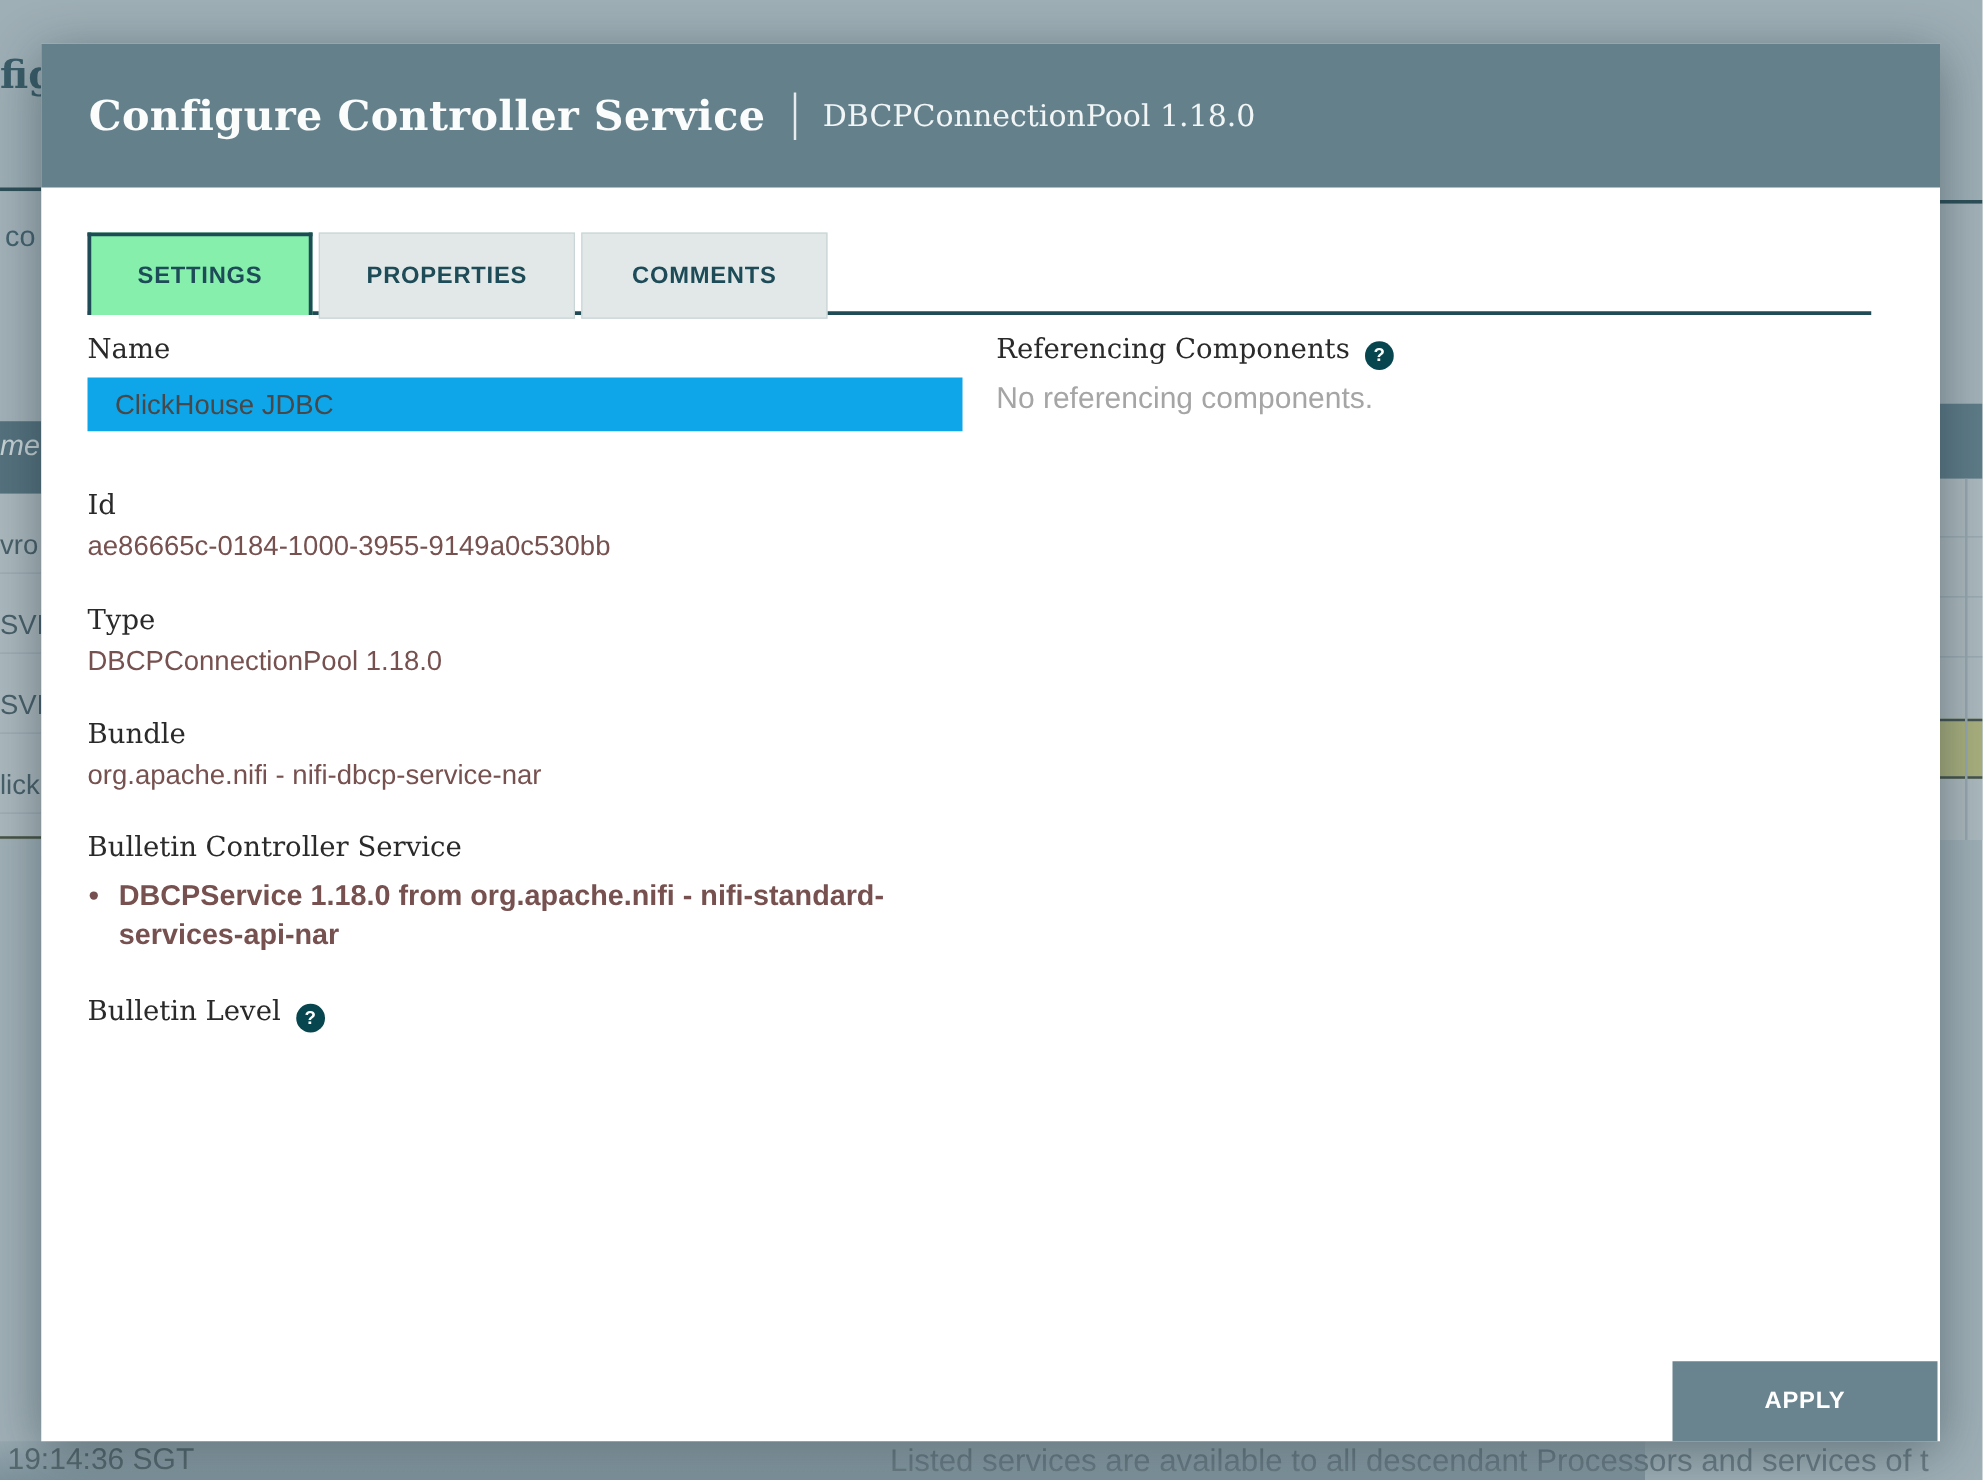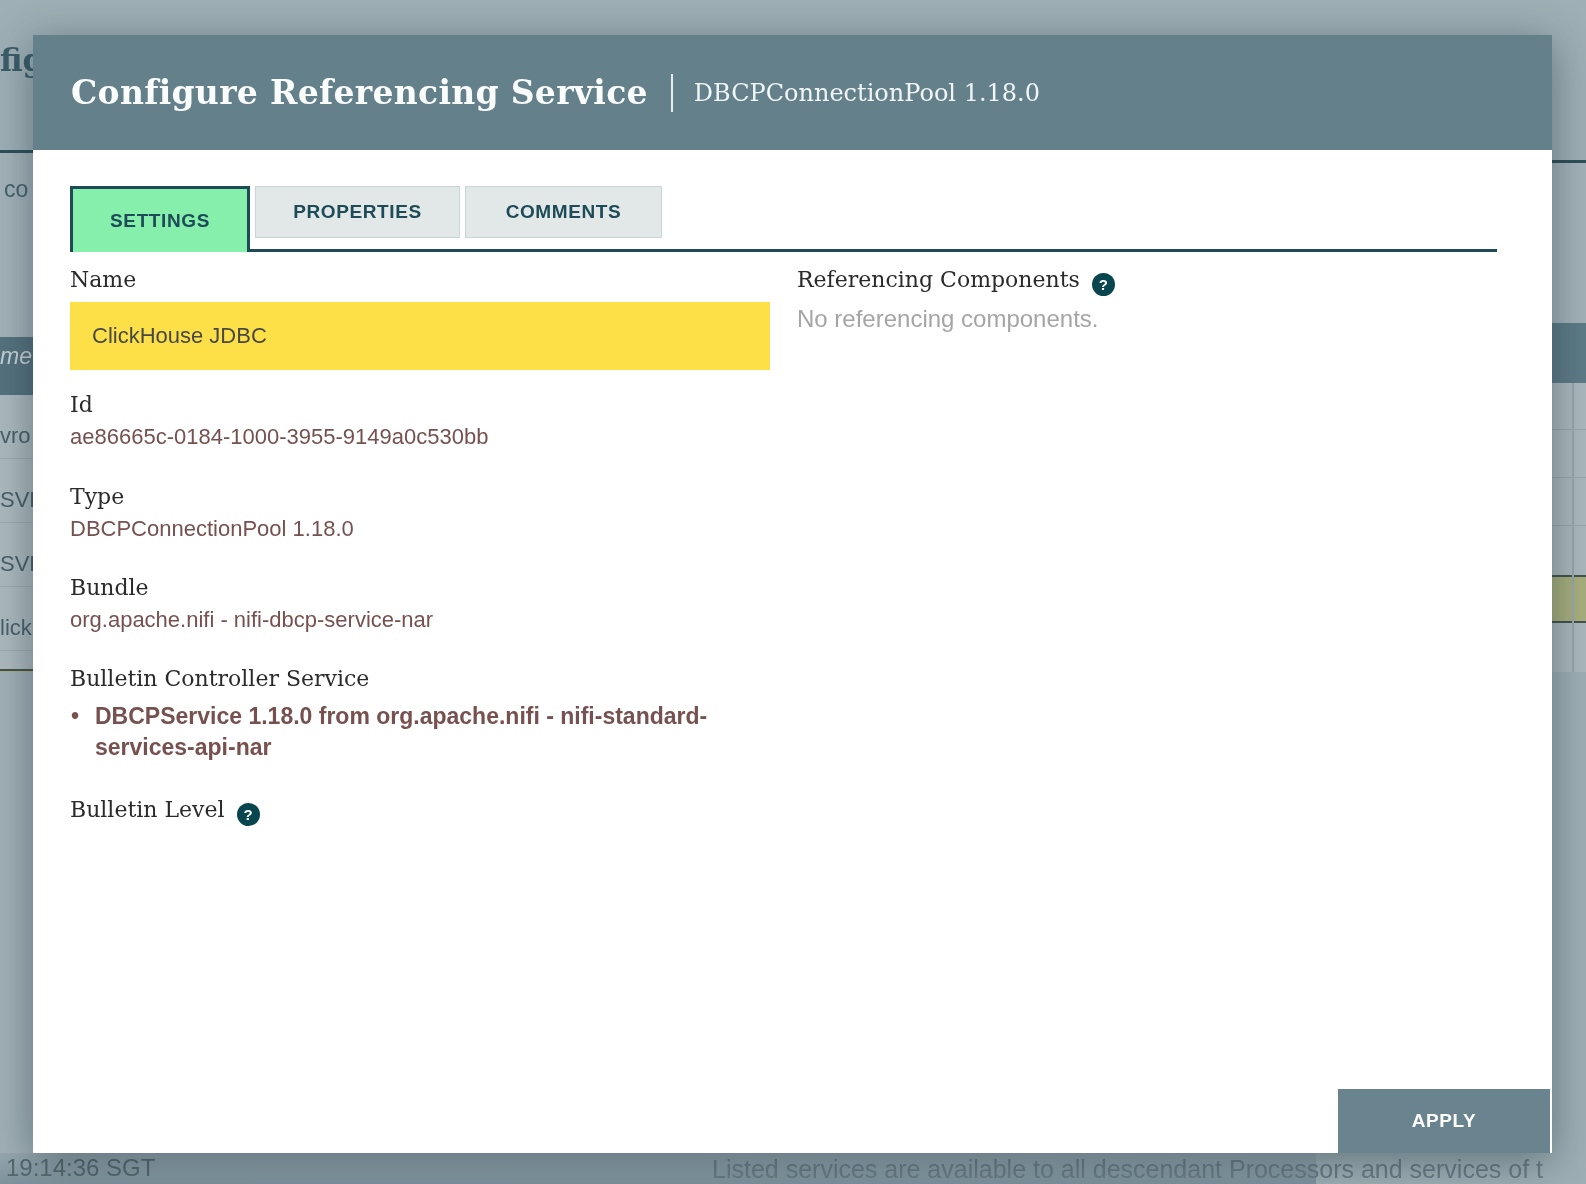--- a/index.html
+++ b/index.html
@@ -61,39 +61,39 @@
   }
   .modal-title { font-size: 33px; font-weight: bold; color: #FBFCFC; letter-spacing: 0.3px; }
   .title-sep { display: inline-block; width: 2px; height: 38px; background: rgba(255,255,255,0.85);
                margin: 0 21px 0 23px; }
   .modal-subtitle { font-size: 24px; color: #F1F5F6; }
 
   
   .tabs-underline { position: absolute; left: 37px; top: 214px; width: 1427px; height: 3px; background: #1E4B55; }
   .tabs { position: absolute; left: 37px; top: 151px; height: 63px; display: flex; }
   .tab {
-    height: 52px; display: flex; align-items: center; justify-content: center;
+    height: 69px; display: flex; align-items: center; justify-content: center;
     font-size: 19px; font-weight: bold; letter-spacing: 0.6px; color: #1D4B57;
     background: #E2E8E8; border: 1px solid #C9D5D6; margin-right: 5px; cursor: pointer;
   }
   .tab.t-settings   { width: 180px; }
   .tab.t-properties { width: 205px; }
   .tab.t-comments   { width: 197px; }
   .tab.active {
     background: #86efac; border: 3px solid #1E4B55; border-bottom: none;
     height: 66px; z-index: 2; position: relative;
   }
 
   
   .fld-label { position: absolute; left: 37px; font-size: 22px; color: #2A2A2A; }
   .fld-value { position: absolute; left: 37px; font-size: 22px; color: #76514F; white-space: nowrap; }
 
   .name-input {
-    position: absolute; left: 37px; top: 267px; width: 700px; height: 68px;
-    background: #fde047; border: none; outline: none; padding: 0 22px;
+    position: absolute; left: 37px; top: 267px; width: 700px; height: 43px;
+    background: #0ea5e9; border: none; outline: none; padding: 0 22px;
     font-size: 22px; color: #484848; font-family: "Liberation Sans", "DejaVu Sans", sans-serif;
   }
 
   .supports-item {
     position: absolute; left: 62px; top: 666px; width: 660px;
     font-size: 23px; line-height: 31px; color: #76514F; font-weight: bold;
   }
   .supports-item::before { content: "•"; position: absolute; left: -24px; color: #76514F; }
 
   .help-icon {
@@ -160,21 +160,21 @@
 </div>
 
 <div class="status-bar">
   <span class="status-time">19:14:36 SGT</span>
   <span class="status-msg">Listed services are available to all descendant Processors and services of t</span>
 </div>
 
 <div class="modal">
 
   <div class="modal-header">
-    <span class="modal-title serif">Configure Referencing Service</span>
+    <span class="modal-title serif">Configure Controller Service</span>
     <span class="title-sep"></span>
     <span class="modal-subtitle serif">DBCPConnectionPool 1.18.0</span>
   </div>
 
   <div class="tabs-underline"></div>
   <div class="tabs">
     <div class="tab t-settings active">SETTINGS</div>
     <div class="tab t-properties">PROPERTIES</div>
     <div class="tab t-comments">COMMENTS</div>
   </div>

